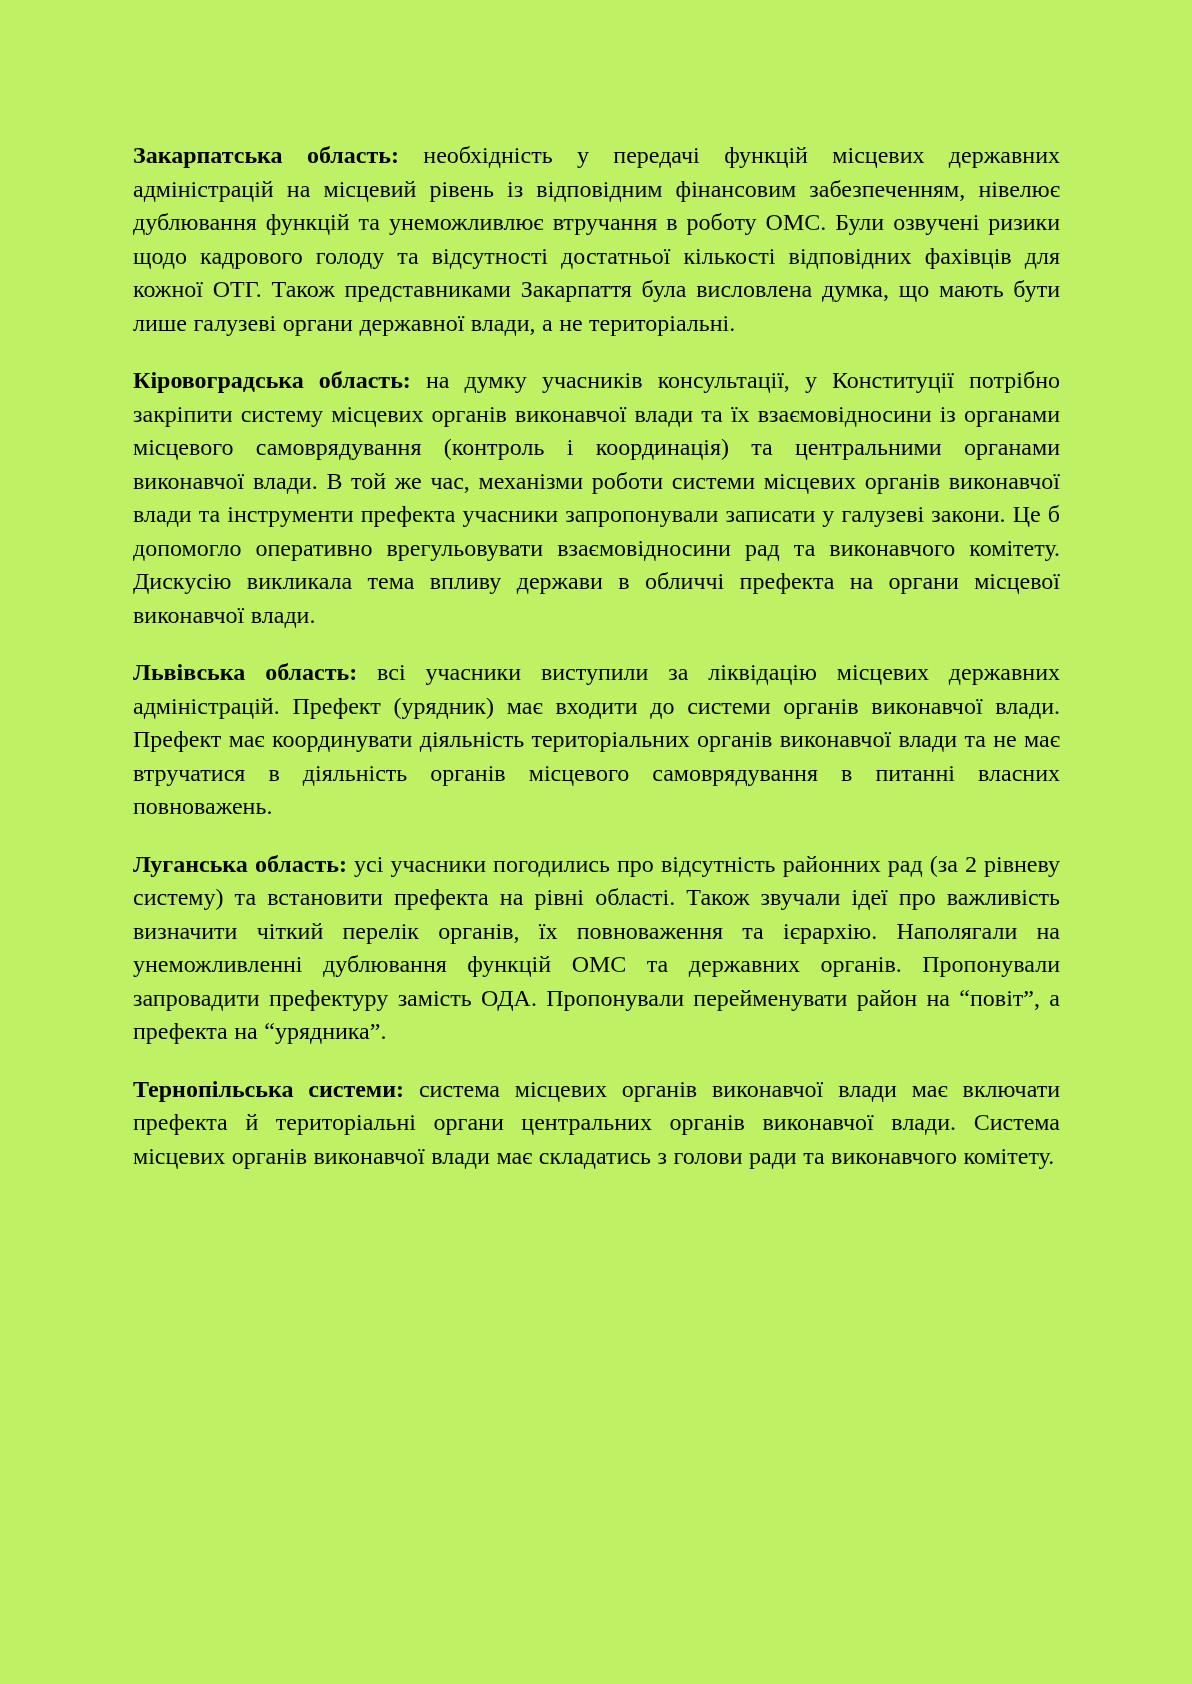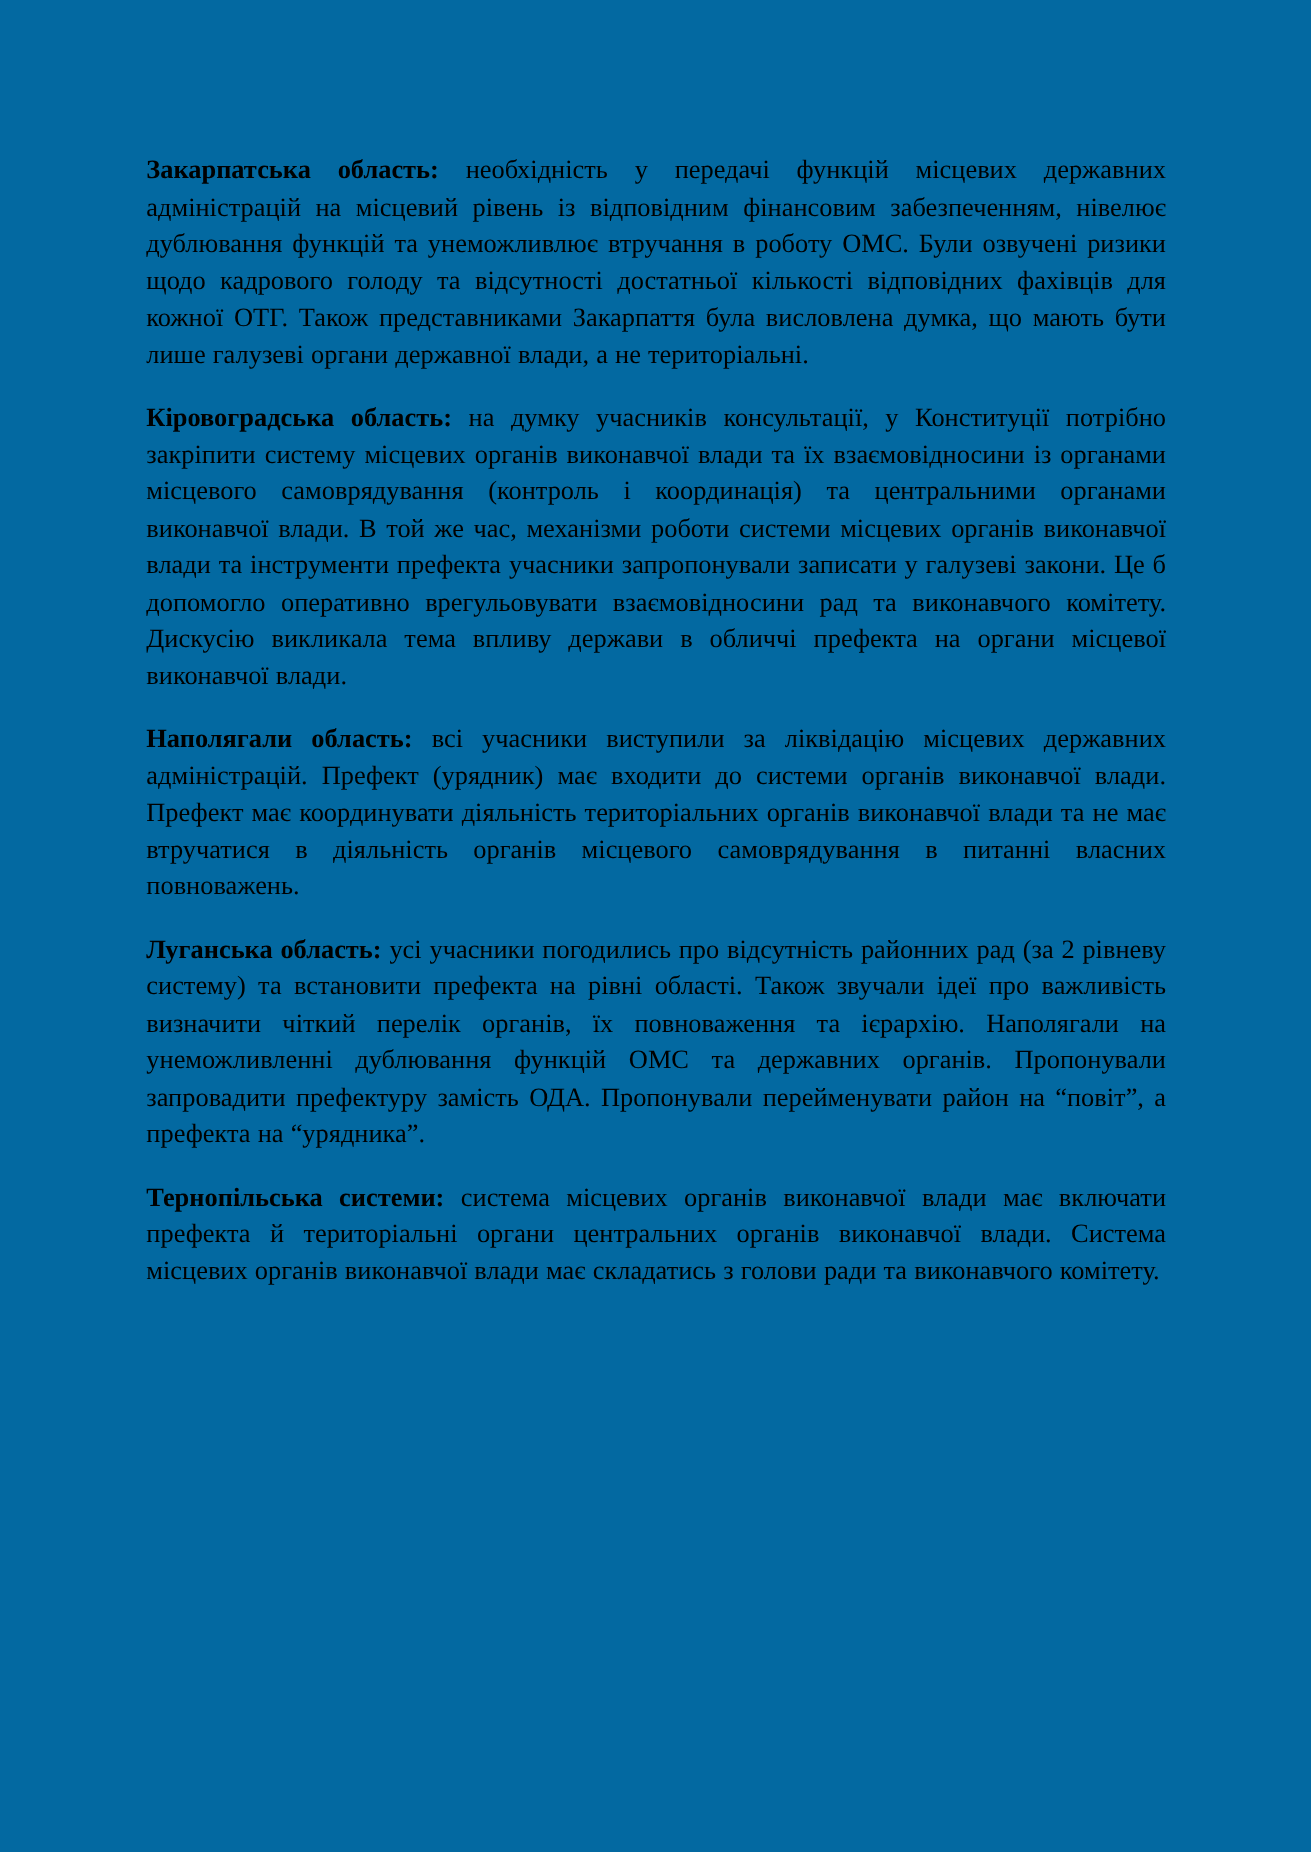--- a/index.html
+++ b/index.html
@@ -5,21 +5,21 @@
   * { margin: 0; padding: 0; box-sizing: border-box; }
   html, body {
     background: #e8e8e8;
     font-family: "Liberation Serif", "DejaVu Serif", serif;
   }
   .page {
     position: relative;
     width: 1192px;
     height: 1684px;
     margin: 0 auto;
-    background: #0369a1;
+    background: #bef264;
     color: #000000;
     padding: 139px 132px 0 133px;
     overflow: hidden;
   }
   .doc-body {
     width: 927px;
   }
   .para {
     font-size: 24px;
     line-height: 33.5px;
@@ -36,20 +36,20 @@
 <body>
 
 <div class="page">
   <div class="doc-body">
 
     <p class="para"><span class="heading">Закарпатська область:</span> <span>необхідність у передачі функцій місцевих державних адміністрацій на місцевий рівень із відповідним фінансовим забезпеченням, нівелює дублювання функцій та унеможливлює втручання в роботу ОМС. Були озвучені ризики щодо кадрового голоду та відсутності достатньої кількості відповідних фахівців для кожної ОТГ. Також представниками Закарпаття була висловлена думка, що мають бути лише галузеві органи державної влади, а не територіальні.</span></p>
 
 
     <p class="para"><span class="heading">Кіровоградська область:</span> <span>на думку учасників консультації, у Конституції потрібно закріпити систему місцевих органів виконавчої влади та їх взаємовідносини із органами місцевого самоврядування (контроль і координація) та центральними органами виконавчої влади. В той же час, механізми роботи системи місцевих органів виконавчої влади та інструменти префекта учасники запропонували записати у галузеві закони. Це б допомогло оперативно врегульовувати взаємовідносини рад та виконавчого комітету.  Дискусію викликала тема впливу держави в обличчі префекта на органи місцевої виконавчої влади.</span></p>
 
-    <p class="para"><span class="heading">Наполягали область:</span> <span>всі учасники виступили за ліквідацію місцевих державних адміністрацій. Префект (урядник) має входити до  системи органів виконавчої влади. Префект має координувати діяльність територіальних органів виконавчої влади та не має втручатися в діяльність органів місцевого самоврядування в питанні власних повноважень.</span></p>
+    <p class="para"><span class="heading">Львівська область:</span> <span>всі учасники виступили за ліквідацію місцевих державних адміністрацій. Префект (урядник) має входити до  системи органів виконавчої влади. Префект має координувати діяльність територіальних органів виконавчої влади та не має втручатися в діяльність органів місцевого самоврядування в питанні власних повноважень.</span></p>
 
     <p class="para"><span class="heading">Луганська область:</span> <span>усі учасники погодились про відсутність районних рад (за 2 рівневу систему) та встановити префекта на рівні області. Також звучали ідеї про важливість визначити чіткий перелік органів, їх повноваження та ієрархію. Наполягали на унеможливленні дублювання функцій ОМС та державних органів. Пропонували запровадити префектуру замість ОДА. Пропонували перейменувати район на “повіт”, а префекта на “урядника”.</span></p>
 
     <p class="para"><span class="heading">Тернопільська системи:</span> <span>система місцевих органів виконавчої влади має включати  префекта й територіальні органи центральних органів виконавчої влади. Система місцевих органів виконавчої влади має складатись з голови ради та виконавчого комітету.</span></p>
 
   </div>
 </div>
 
 </body></html>

